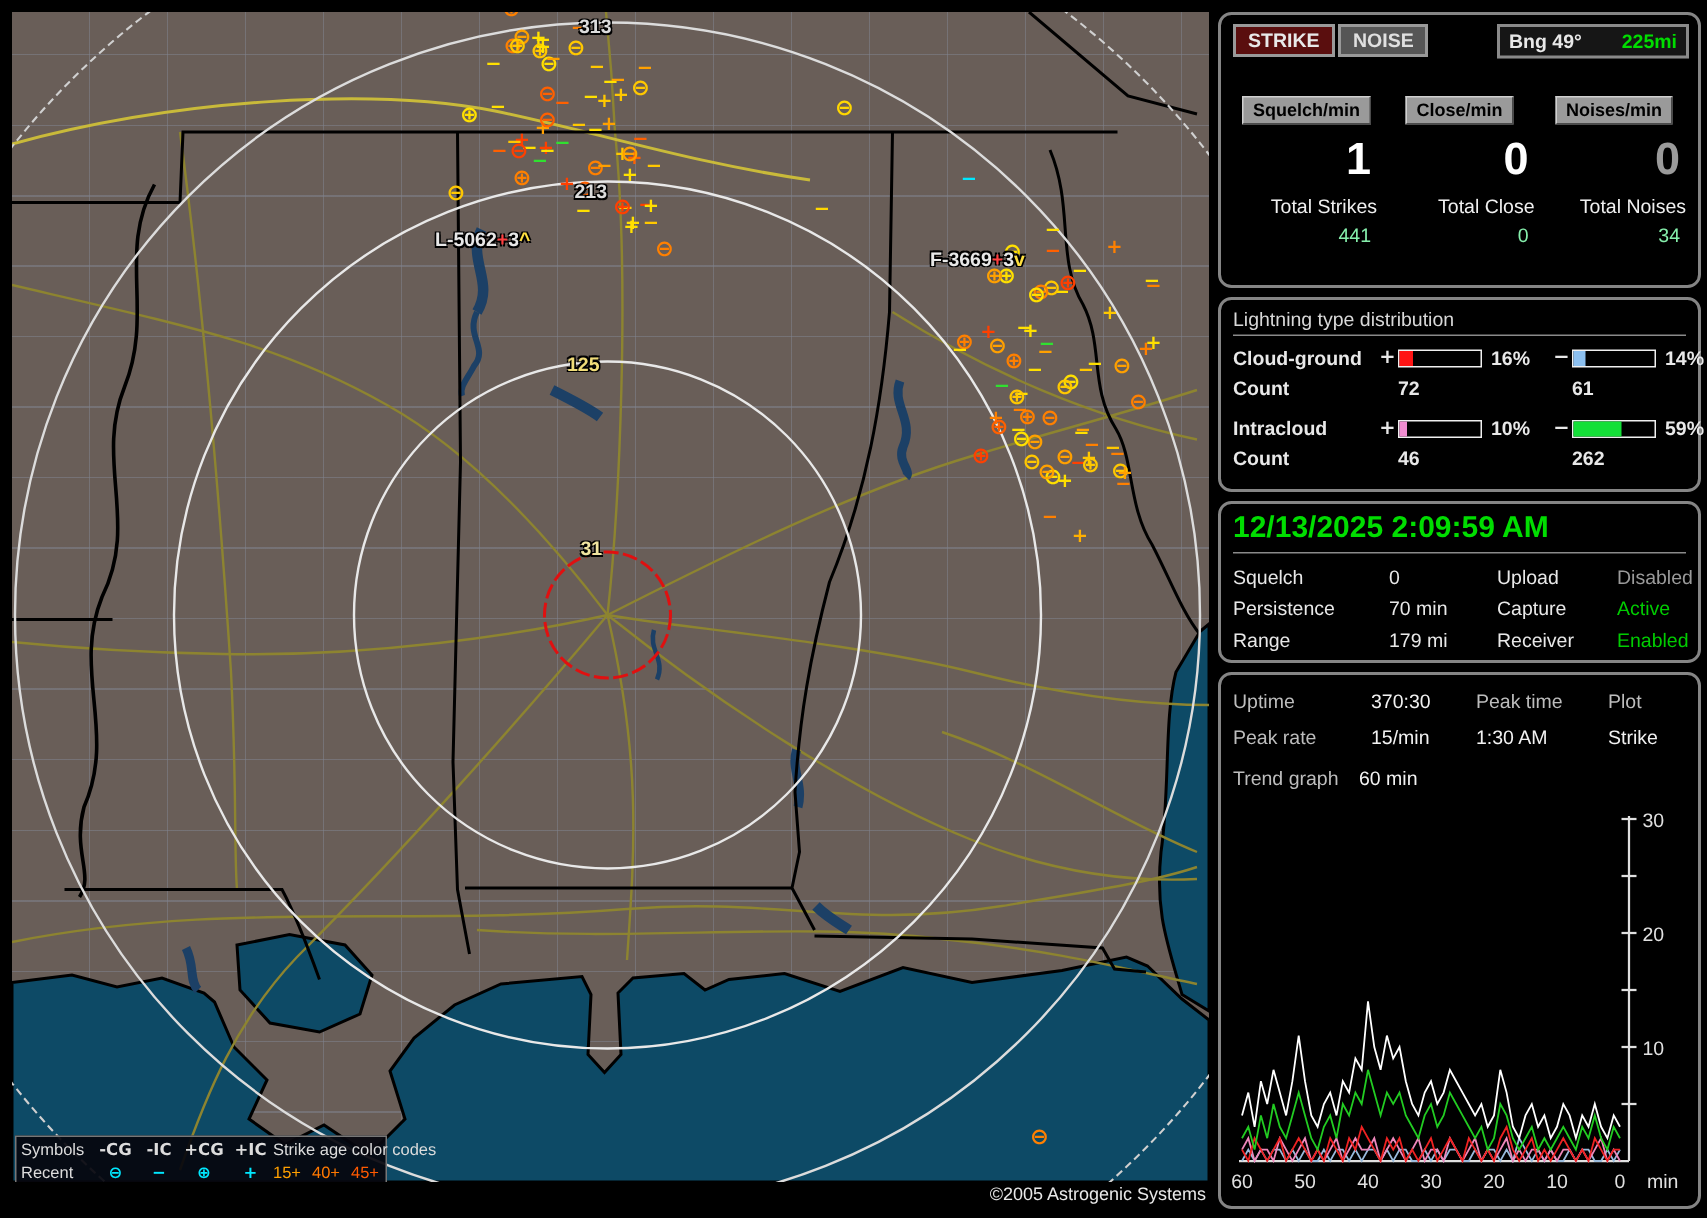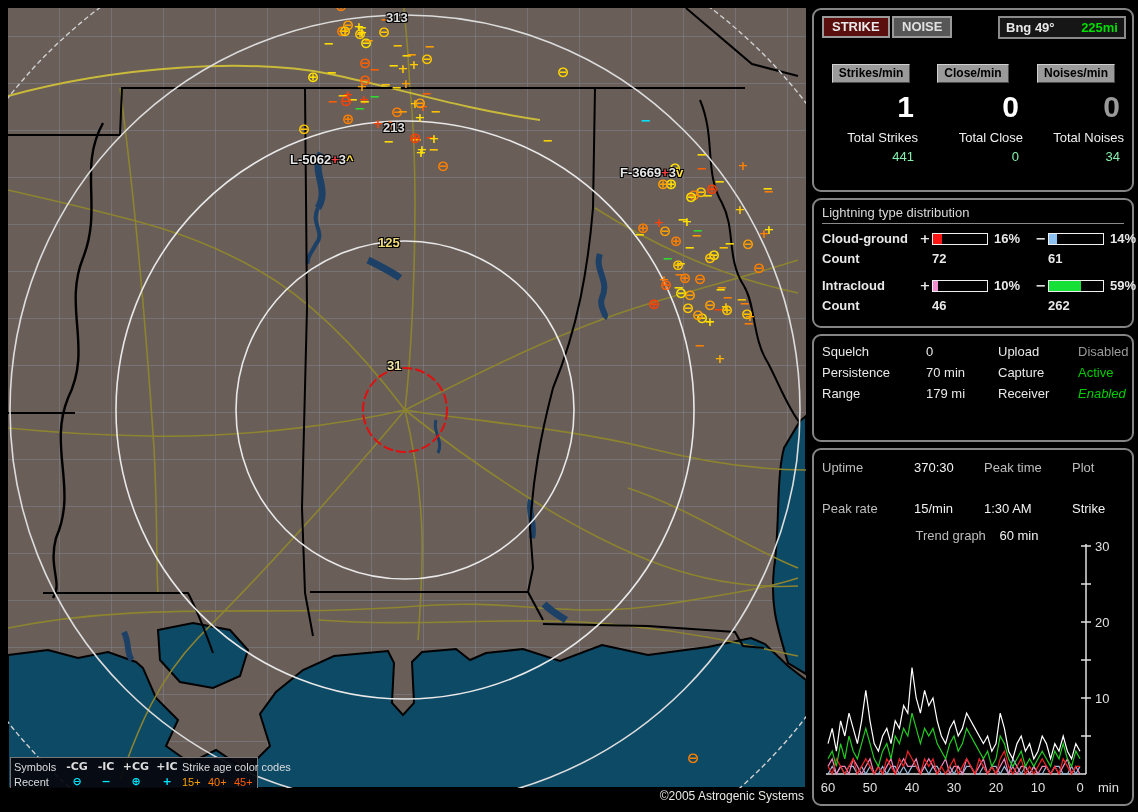--- a/index.html
+++ b/index.html
@@ -65,25 +65,25 @@
   .bar{width:56px;height:12px;border:1px solid #f0f0f0;background:#000;}
   .bar>div{height:100%;}
   .pctlabel{padding-left:4px;}
   .signch{text-align:center;font-family:"DejaVu Sans",sans-serif;}
 
   #clock{margin:5px 8px 0;padding-bottom:4px;border-bottom:1px solid #8a8a8a;
          font:bold 20px "Liberation Sans",sans-serif;color:#00dd00;white-space:nowrap;}
   .status-grid{display:grid;grid-template-columns:104px 72px 80px 60px;row-gap:6px;
                margin:8px 0 0 8px;font:13px "Liberation Sans",sans-serif;}
 
-  .sess-grid{display:grid;grid-template-columns:92px 70px 88px 58px;row-gap:26px;
+  .sess-grid{display:grid;grid-template-columns:92px 70px 88px 58px;row-gap:9px;
              margin:10px 0 0 8px;font:13px "Liberation Sans",sans-serif;}
   .sess-label{color:#bdbdbd;}
   .sess-val{color:#f2f2f2;}
-  #trend-row{margin:12px 0 0 8px;font:13px "Liberation Sans",sans-serif;text-align:center;}
+  #trend-row{margin:12px 0 0 8px;font:13px "Liberation Sans",sans-serif;}
   #trend-row span:first-child{color:#bdbdbd;}
   #trend-row span:last-child{color:#f2f2f2;margin-left:10px;}
   #trend-svg{position:absolute;left:4px;top:86px;}
 </style>
 </head>
 <body>
 
 <div id="map">
   <svg width="798" height="780" viewBox="0 0 798 780">
 
@@ -307,21 +307,21 @@
 
 <div class="panel" id="p1">
   <button class="mode-btn" id="btn-strike">STRIKE</button>
   <button class="mode-btn" id="btn-noise">NOISE</button>
   <div id="bng-box">
     <span>Bng 49°</span>
     <span class="dist">225mi</span>
   </div>
   <div class="rate-grid">
     <div class="rate-col">
-      <button class="rate-btn">Strikes/min</button>
+      <button class="rate-btn">Squelch/min</button>
       <div class="rate-big" style="color: rgb(255, 255, 255);">1</div>
       <div class="rate-tlabel">Total Strikes</div>
       <div class="rate-tval">441</div>
     </div>
     <div class="rate-col">
       <button class="rate-btn">Close/min</button>
       <div class="rate-big" style="color: rgb(255, 255, 255);">0</div>
       <div class="rate-tlabel">Total Close</div>
       <div class="rate-tval">0</div>
     </div>
@@ -378,33 +378,34 @@
       <span></span>
     <span>46</span>
       <span></span>
       <span></span>
     <span>262</span>
       <span></span>
   </div>
 </div>
 
 <div class="panel" id="p3">
+  <div id="clock">12/13/2025 2:09:59 AM</div>
   <div class="status-grid">
     <span>Squelch</span>
     <span>0</span>
     <span>Upload</span>
     <span style="color: rgb(154, 154, 154);">Disabled</span>
     <span>Persistence</span>
     <span>70 min</span>
     <span>Capture</span>
     <span style="color: rgb(0, 204, 0);">Active</span>
     <span>Range</span>
     <span>179 mi</span>
     <span>Receiver</span>
-    <span style="color: rgb(0, 204, 0); font-style: italic;">Enabled</span>
+    <span style="color: rgb(0, 204, 0);">Enabled</span>
   </div>
 </div>
 
 <div class="panel" id="p4">
   <div class="sess-grid">
     <span class="sess-label">Uptime</span>
     <span class="sess-val">370:30</span>
     <span class="sess-label">Peak time</span>
     <span class="sess-label">Plot</span>
     <span class="sess-label">Peak rate</span>

